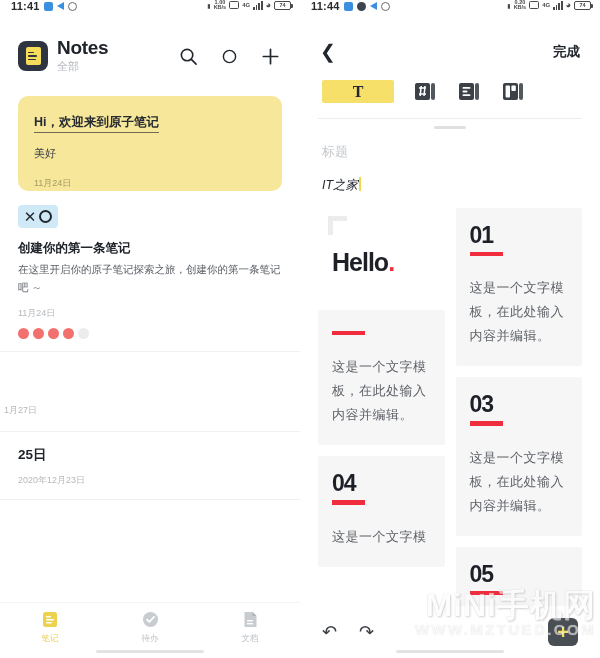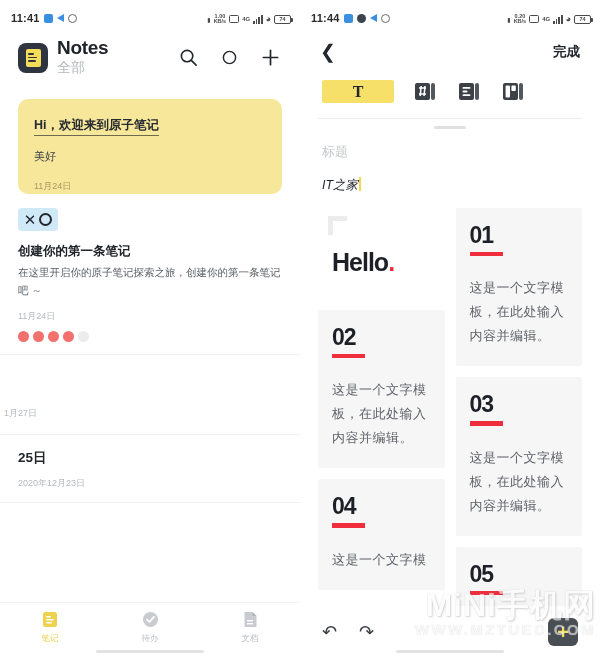--- a/index.html
+++ b/index.html
@@ -7,21 +7,21 @@
     width: 600px; height: 658px;
     background: #ffffff;
     font-family: "Liberation Sans", "DejaVu Sans", sans-serif;
     overflow: hidden;
   }
   .screens { display: flex; width: 600px; height: 658px; }
   .screen { width: 300px; height: 658px; position: relative; background: #ffffff; overflow: hidden; }
 
   
   .statusbar {
-    height: 24px; display: flex; align-items: flex-end;
+    height: 24px; display: flex; align-items: flex-start;
     justify-content: space-between; padding: 0 9px 0 11px;
   }
   .sb-left { display: flex; align-items: center; gap: 4px; }
   .sb-time { font-size: 11px; color: #2b2b2b; font-weight: 600; letter-spacing: .2px; }
   .sb-ic { width: 9px; height: 9px; border-radius: 2px; display: inline-block; }
   .ic-blue { background: #3b8fe0; }
   .ic-dark { background: #3c4450; border-radius: 50%; }
   .ic-tri { width: 0; height: 0; border-top: 4px solid transparent; border-bottom: 4px solid transparent; border-right: 7px solid #3b8fe0; }
   .ic-ring { width: 9px; height: 9px; border: 1.6px solid #6a6a6a; border-radius: 50%; }
   .sb-right { display: flex; align-items: center; gap: 3px; }
@@ -47,21 +47,21 @@
   .app-logo .sheet {
     width: 15px; height: 18px; background: #f5dd5a; border-radius: 2px;
     padding: 3px 2px; display: flex; flex-direction: column; gap: 2px; justify-content: center;
   }
   .app-logo .sheet i { display: block; height: 1.6px; background: #2e3440; border-radius: 1px; }
   .app-logo .sheet i:nth-child(1) { width: 60%; }
   .app-logo .sheet i:nth-child(2) { width: 90%; }
   .app-logo .sheet i:nth-child(3) { width: 75%; }
   .app-titles { margin-left: 9px; }
   .app-title { font-size: 19px; font-weight: 700; color: #20242b; letter-spacing: -.3px; line-height: 1; }
-  .app-sub { font-size: 14px; color: #b4b8bd; margin-top: 2px; }
+  .app-sub { font-size: 11px; color: #b4b8bd; margin-top: 2px; }
   .header-actions { margin-left: auto; display: flex; align-items: center; gap: 21px; padding-right: 4px; }
   .hicon { width: 20px; height: 20px; display:flex; align-items:center; justify-content:center; }
   .hicon svg { display: block; }
 
   
   .notes-list { padding: 8px 0 0 0; }
   .note-card-yellow {
     margin: 4px 18px 0 18px; background: #f7e79a; border-radius: 10px;
     padding: 16px 16px 20px 16px; height: 95px;
   }
@@ -396,21 +396,20 @@
     <div class="tpl-grid">
 
       <div class="tpl-col">
 
         <div class="tpl-card white">
           <span class="corner-mark"></span>
           <div class="hello"><span>Hello</span><span class="dot">.</span></div>
         </div>
 
         <div class="tpl-card">
-          <div class="tpl-num">02</div>
           <div class="tpl-rule"></div>
           <div class="tpl-text">这是一个文字模板，在此处输入内容并编辑。</div>
         </div>
 
         <div class="tpl-card">
           <div class="tpl-num">04</div>
           <div class="tpl-rule"></div>
           <div class="tpl-text">这是一个文字模</div>
         </div>
 

